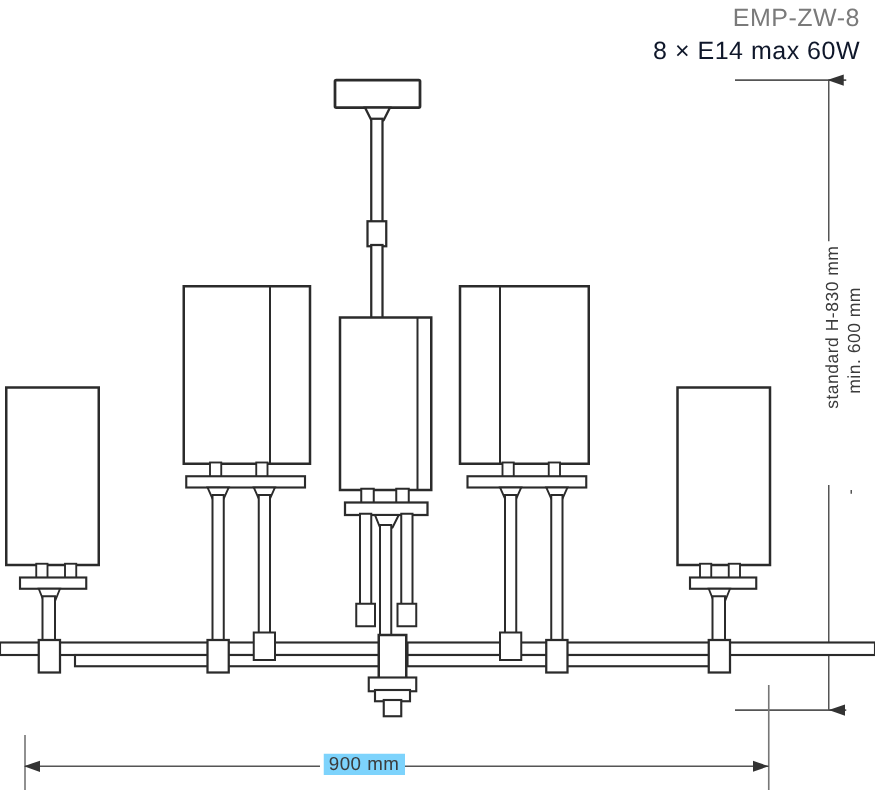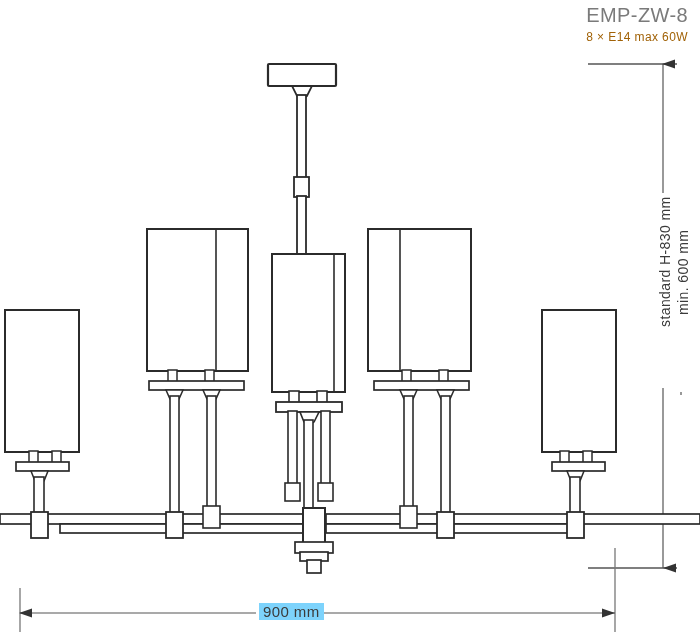--- a/index.html
+++ b/index.html
@@ -33,22 +33,22 @@
   }
   #model-code {
     right: 12px;
     top: 4px;
     font-size: 20px;
     color: #7a7a7a;
   }
   #lamp-spec {
     right: 12px;
     top: 30px;
-    font-size: 12px;
-    color: #a16207;
+    font-size: 20px;
+    color: #0f172a;
   }
   #dim-width-label {
     left: 259px;
     top: 603px;
     font-size: 15px;
     color: #3b3b3b;
     background: #7dd3fc;
     padding: 0 4px;
   }
   .vlabel {

